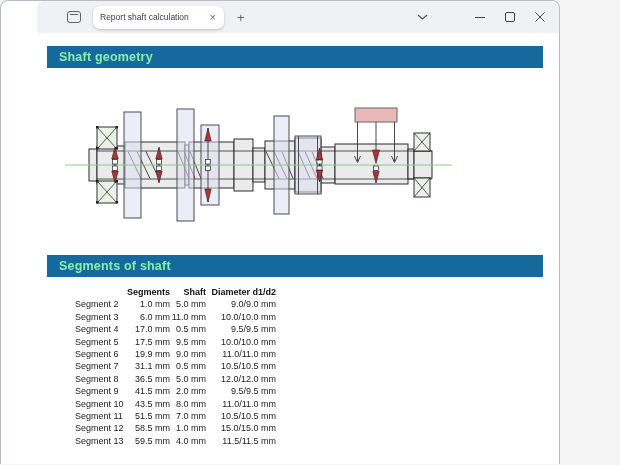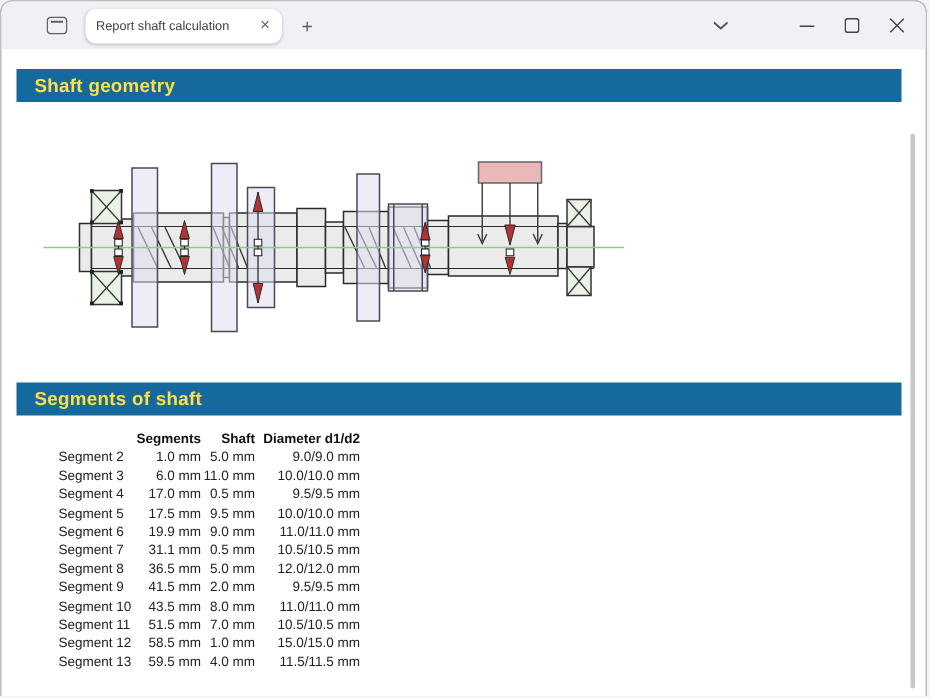--- a/index.html
+++ b/index.html
@@ -1,34 +1,34 @@
 <!DOCTYPE html>
 <html><head>
 <meta charset="utf-8">
 <style>
   html,body{margin:0;padding:0;background:#f5f5f5;width:620px;height:465px;overflow:hidden;
             font-family:"Liberation Sans","DejaVu Sans",sans-serif;}
-  .window{position:relative;width:618px;height:464px;background:#fff;border:1px solid #b9bec4;
-          border-bottom:none;border-radius:8px 8px 0 0;overflow:hidden;box-sizing:border-box;}
+  .window{position:relative;width:560px;height:464px;background:#fff;border:1px solid #b9bec4;
+          border-bottom:none;border-radius:8px 8px 0 0;overflow:hidden;box-sizing:border-box;padding-left:36px;}
   
   .titlebar{height:32px;background:#f0f1f4;display:flex;align-items:center;padding-left:28px;
             border-radius:8px 8px 0 0;}
   .tab-actions{width:18px;height:18px;display:flex;align-items:center;justify-content:center;margin-right:10px;}
   .tab{width:131px;height:23px;background:#fff;border-radius:7px;display:flex;align-items:center;
        box-shadow:0 1px 2.5px rgba(0,0,0,.22);padding:0 7px;box-sizing:border-box;}
   .tab-title{font-size:8.5px;color:#3c4043;flex:1;white-space:nowrap;overflow:hidden;}
   .tab-close{font-size:11px;color:#5f6368;line-height:11px;padding:0 1px;cursor:default;}
   .newtab{font-size:13px;color:#5f6368;margin-left:13px;line-height:13px;}
   .win-controls{margin-left:auto;display:flex;align-items:center;}
   .wc-btn{width:30px;height:30px;display:flex;align-items:center;justify-content:center;color:#444;}
   .chevron{margin-right:28px;}
   .wc-close{margin-right:4px;}
   
   .section-header{height:22px;background:#16699c;margin:0 16px 0 10px;display:flex;align-items:center;}
-  .section-header span{color:#fde047;font-weight:bold;font-size:12.5px;padding-left:12px;letter-spacing:.2px;}
+  .section-header span{color:#86efac;font-weight:bold;font-size:12.5px;padding-left:12px;letter-spacing:.2px;}
   .hdr1{margin-top:13px;}
   .hdr2{margin-top:4px;}
   svg.drawing{display:block;margin-top:8px;}
   
   table{border-collapse:collapse;margin:9px 0 0 22px;font-size:9px;color:#222;}
   th,td{padding:0;line-height:12.4px;white-space:nowrap;font-weight:normal;}
   thead th{font-weight:bold;color:#111;}
   .c-name{width:52px;text-align:left;padding-left:16px;}
   .c-pos{width:38px;text-align:right;}
   .c-len{width:36px;text-align:right;}

